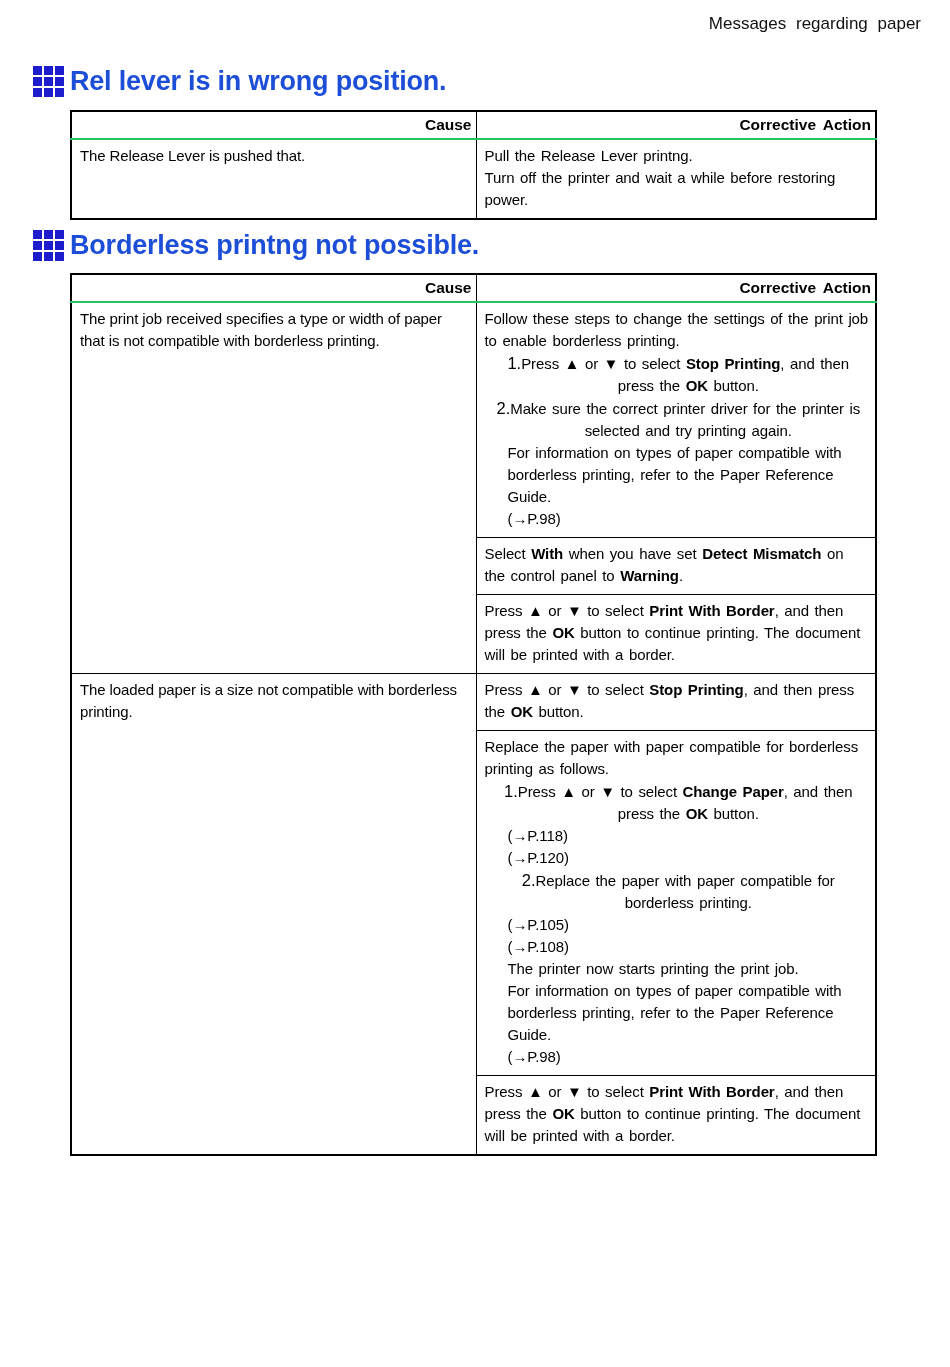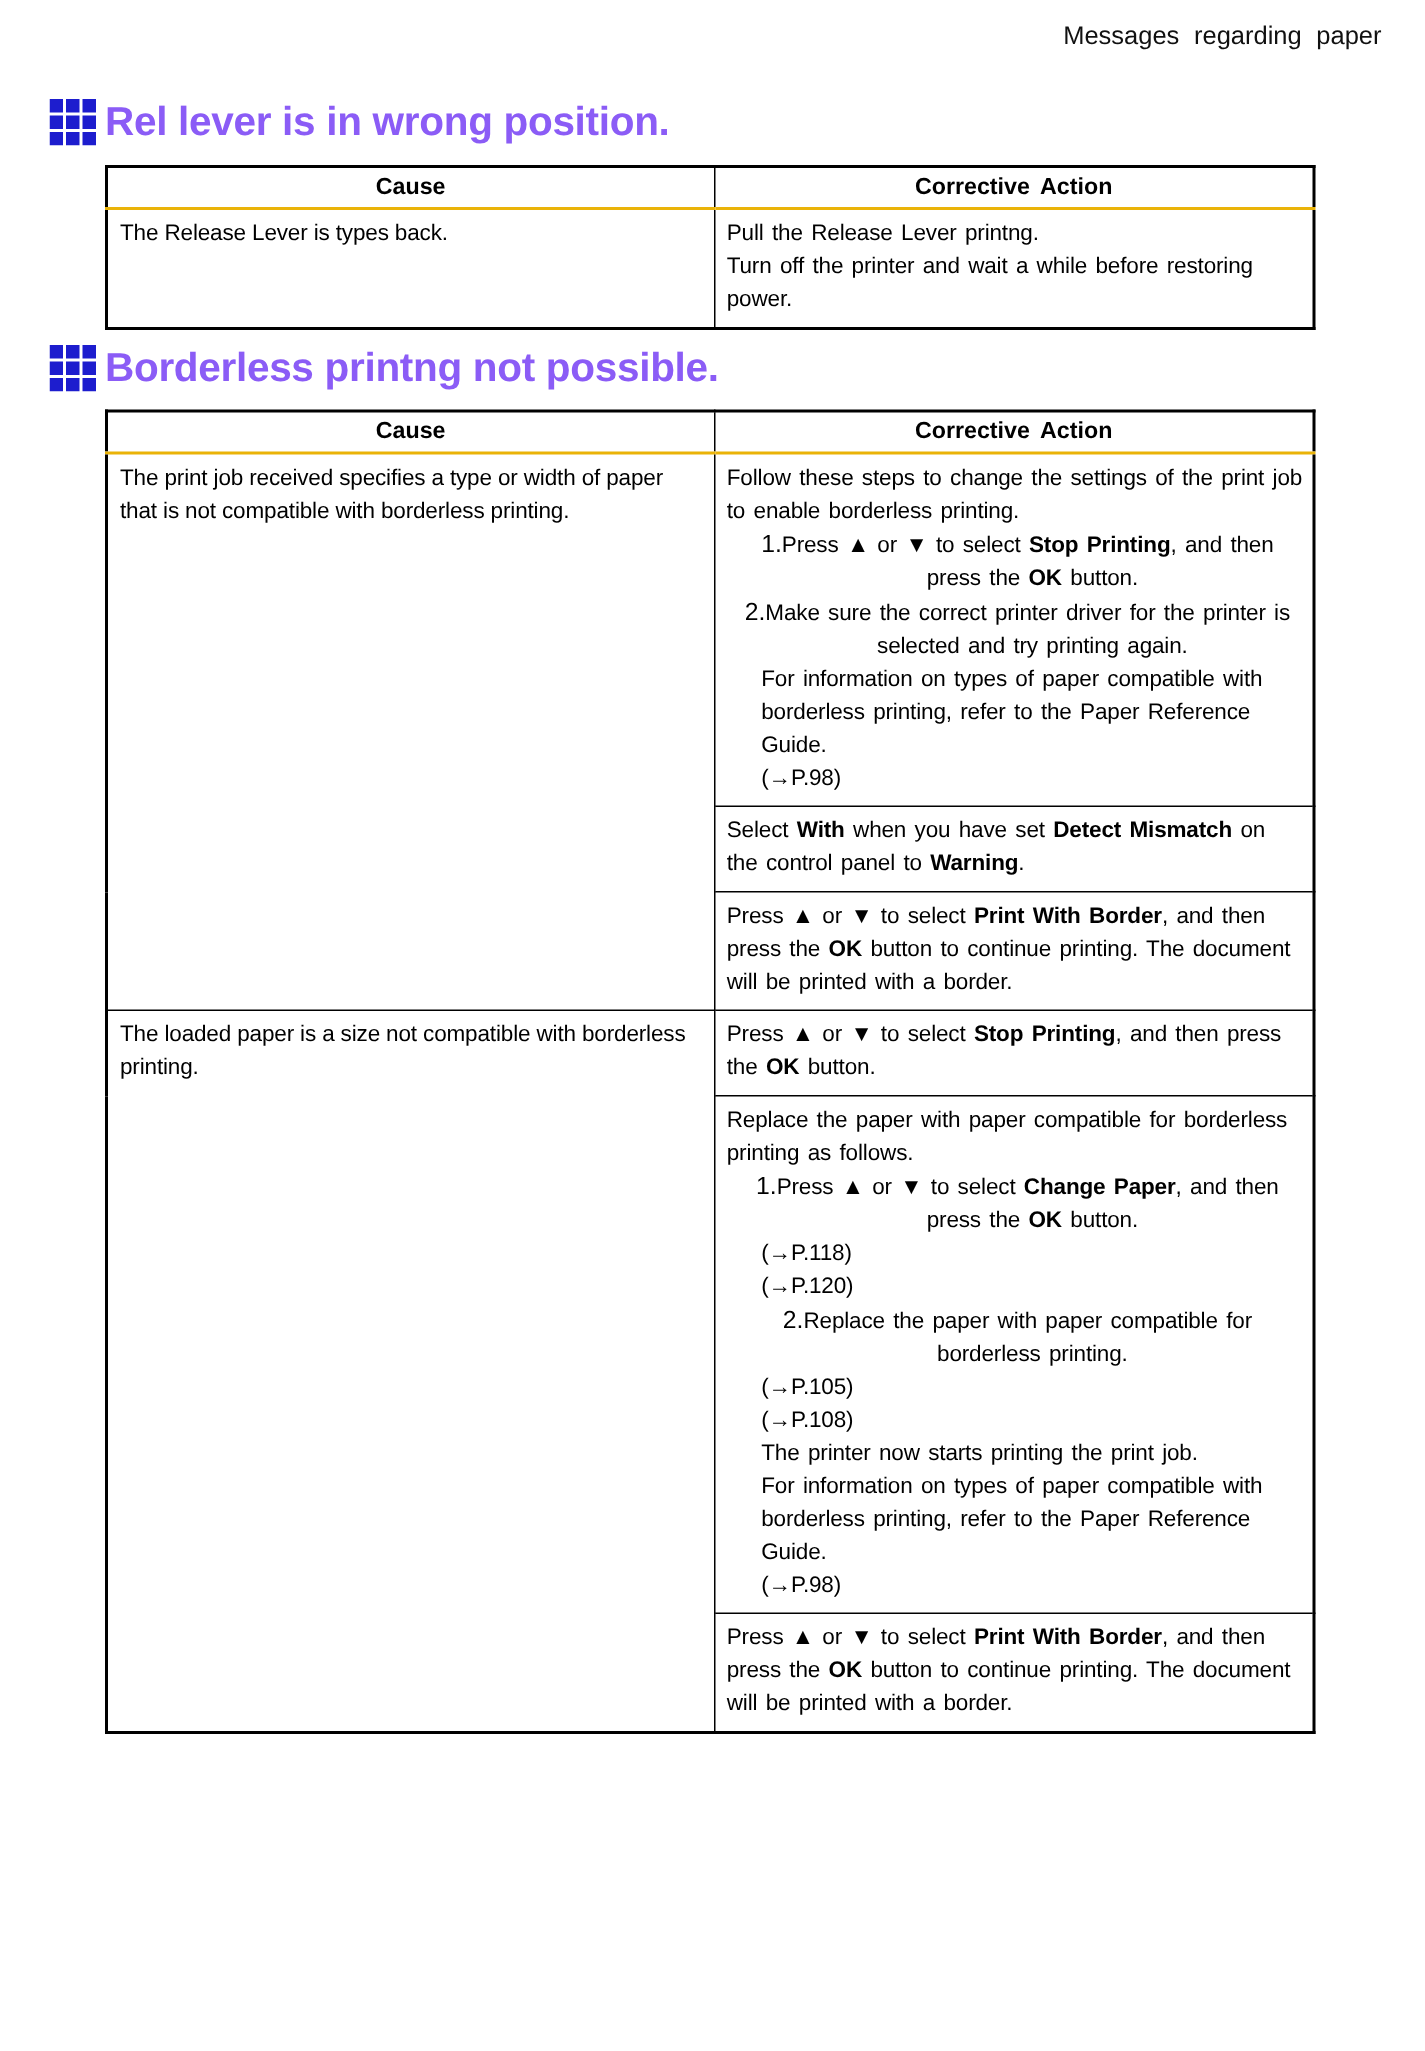--- a/index.html
+++ b/index.html
@@ -13,34 +13,34 @@
   }
   .top-header {
     position:absolute; top:14px; right:29px;
     font-size:17px; word-spacing:5px; color:#111;
   }
   .section-heading {
     position:absolute; left:33px;
     display:flex; align-items:center; gap:6px;
   }
   .section-heading .title {
-    color:#8b5cf6; font-size:27px; font-weight:bold; letter-spacing:-0.2px;
+    color:#1d4ed8; font-size:27px; font-weight:bold; letter-spacing:-0.2px;
     line-height:31px;
   }
   .grid-icon { width:31px; height:31px; flex:0 0 auto; }
   .doc-table {
     position:absolute; left:70px;
     border-collapse:collapse; table-layout:fixed; width:805px;
     background:#fff;
   }
   .doc-table { border:2px solid #000; }
   .doc-table th, .doc-table td { border:1px solid #000; }
   .doc-table thead th {
-    border-bottom:2px solid #eab308;
-    font-size:15.5px; font-weight:bold; text-align:center;
+    border-bottom:2px solid #22c55e;
+    font-size:15.5px; font-weight:bold; text-align:right;
     height:24px; padding:1px 4px; word-spacing:3px;
   }
   col.c-cause { width:405px; }
   col.c-action { width:400px; }
   .doc-table td {
     vertical-align:top; font-size:15px; line-height:22px;
     letter-spacing:-0.1px;
   }
   td.cause  { padding:5px 9px 7px 8px; }
   td.action { padding:5px 6px 7px 8px; word-spacing:1.5px; }
@@ -84,21 +84,21 @@
         <col class="c-action">
       </colgroup>
     <thead>
         <tr>
           <th>Cause</th>
           <th>Corrective Action</th>
         </tr>
       </thead>
     <tbody>
         <tr>
-          <td class="cause" rowspan="1">The Release Lever is types back.</td>
+          <td class="cause" rowspan="1">The Release Lever is pushed that.</td>
           <td class="action">
             <div class="block">
               <div class="line"><span>Pull the Release Lever printng.</span></div>
               <div class="line"><span>Turn off the printer and wait a while before restoring power.</span></div>
             </div>
           </td>
         </tr>
       </tbody>
   </table>
 

